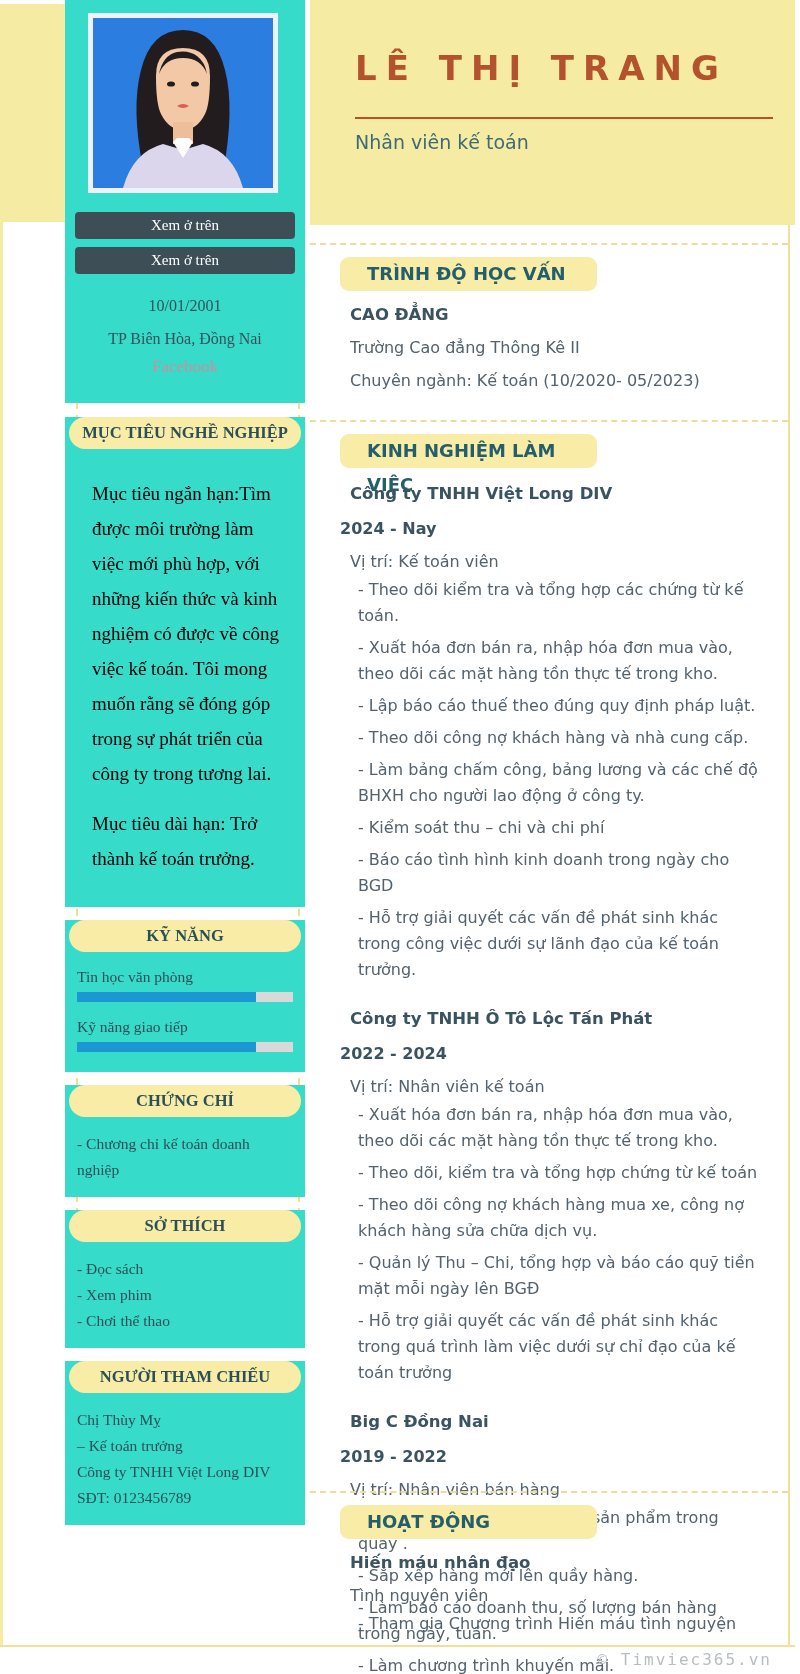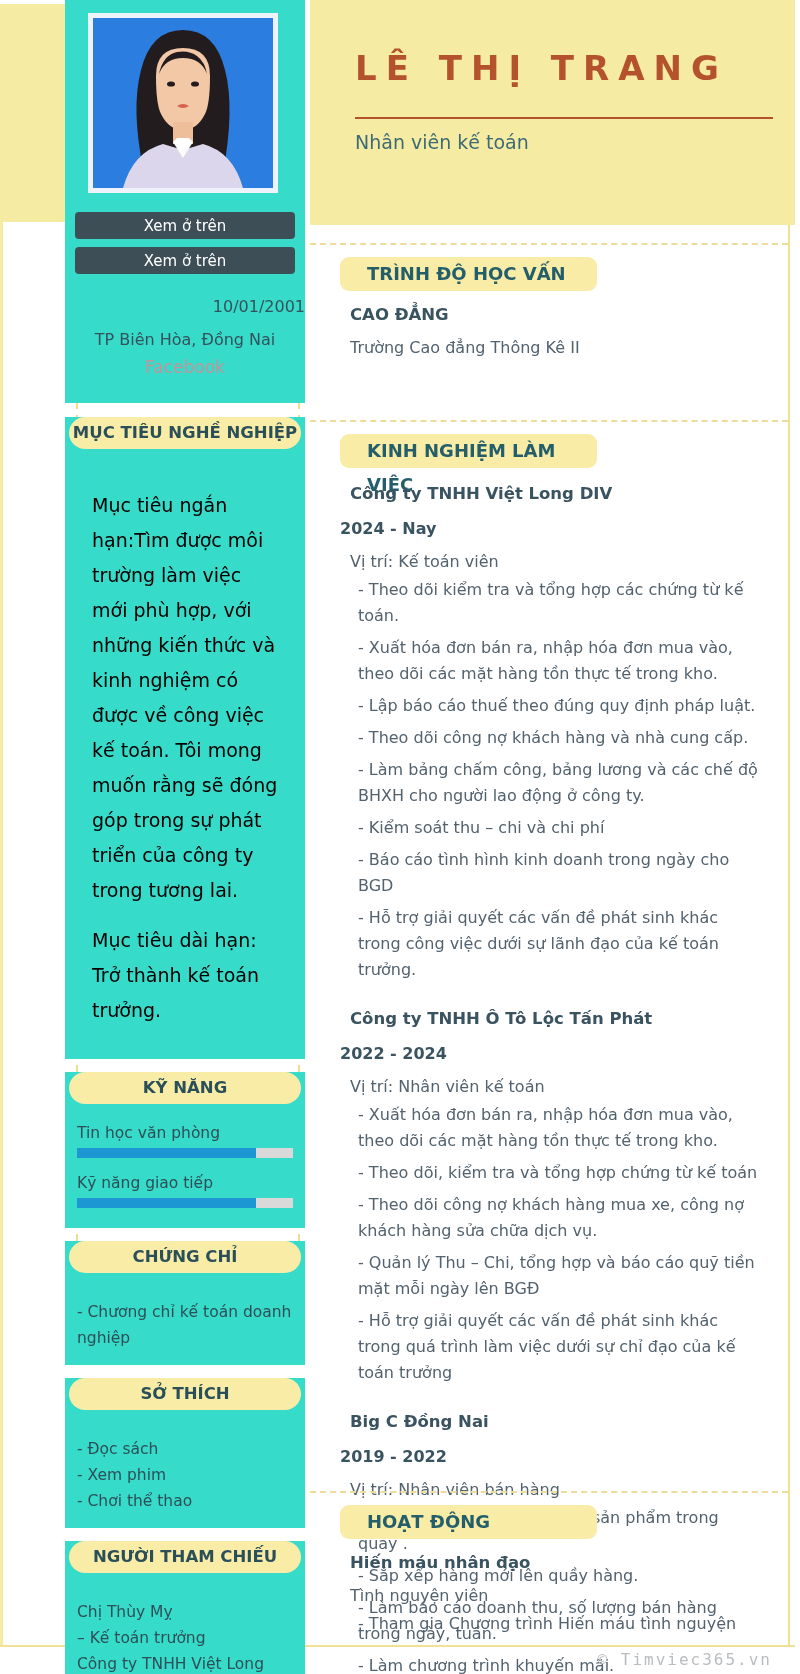--- a/index.html
+++ b/index.html
@@ -16,32 +16,32 @@
     background:repeating-linear-gradient(to bottom,#f0dd92 0 7px,transparent 7px 13px);}
   .guide.gl{left:76px;} .guide.gr{left:298px;}
   
   .header{position:absolute;left:310px;top:0;width:485px;height:225px;background:#f6eba3;z-index:1;}
   .name{margin:0;position:absolute;left:45px;top:48px;font-size:34px;font-weight:bold;
     letter-spacing:9px;color:#b5522e;white-space:nowrap;}
   .name-rule{position:absolute;left:45px;top:117px;width:418px;height:2px;background:#b5522e;}
   .job-title{position:absolute;left:45px;top:131px;font-size:19px;color:#3d6a74;}
   
   .sidebar{position:absolute;left:65px;top:0;width:240px;z-index:1;}
-  .block{background:#36dbc9;margin-bottom:13px;position:relative;}
+  .block{background:#36dbc9;margin-bottom:13px;position:relative;font-family:Liberation Serif, serif;}
   .photo-block{height:403px;margin-bottom:14px;}
   .photo{position:absolute;left:23px;top:13px;width:180px;height:170px;border:5px solid #edf2fb;display:block;}
   .dark-btn{position:absolute;left:10px;width:220px;height:27px;background:#3d4e56;border:none;
     border-radius:4px;color:#ffffff;font-size:15px;font-family:inherit;cursor:pointer;display:block;}
   .btn1{top:212px;} .btn2{top:247px;}
   .side-info{position:absolute;left:0;width:100%;text-align:center;font-size:16px;color:#35525c;}
-  .dob{top:297px;text-align:right;} .addr{top:330px;}
+  .dob{top:297px;} .addr{top:330px;}
   .fb-link{position:absolute;left:0;top:357px;width:100%;text-align:center;font-size:17px;
     color:#c5939b;text-decoration:none;display:block;}
   .pill{background:#f8eca6;border-radius:18px;height:32px;line-height:32px;text-align:center;
-    font-weight:bold;font-size:16.5px;color:#2b4f59;margin:10px 4px 20px 4px;}
+    font-weight:bold;font-size:16.5px;color:#2b4f59;margin:10px 4px 8px 4px;}
   .side-body{padding:4px 10px 16px 12px;}
   .side-body p{margin:15px;font-size:19px;line-height:35px;color:#000000;}
   .skill-label{margin:16px 0 6px 0;font-size:15.5px;color:#2e4f58;padding:0 10px 0 12px;}
   .bar{height:10px;background:#d9d9d9;margin:0 12px;}
   .bar-fill{height:10px;background:#1d97d4;}
   .skills-block{padding-bottom:20px;}
   .list-body{padding:6px 10px 14px 12px;}
   .list-body p{margin:0;font-size:15.5px;line-height:26px;color:#2e4f58;}
   
   .main{position:absolute;left:310px;top:0;width:478px;z-index:1;}
@@ -148,20 +148,21 @@
     </div>
 
   </aside>
 
   <main class="main">
 
     <section class="section sec-edu">
       <div class="main-pill">TRÌNH ĐỘ HỌC VẤN</div>
       <div class="bold-line">CAO ĐẲNG</div>
       <div class="plain-line">Trường Cao đẳng Thông Kê II</div>
+      <div class="plain-line">Chuyên ngành: Kế toán (10/2020- 05/2023)</div>
     </section>
 
     <section class="section sec-exp">
       <div class="main-pill">KINH NGHIỆM LÀM VIỆC</div>
 
       <article class="job">
         <div class="bold-line company">Công ty TNHH Việt Long DIV</div>
         <div class="period">2024 - Nay</div>
         <div class="plain-line">Vị trí: Kế toán viên</div>
         <div class="duties">

